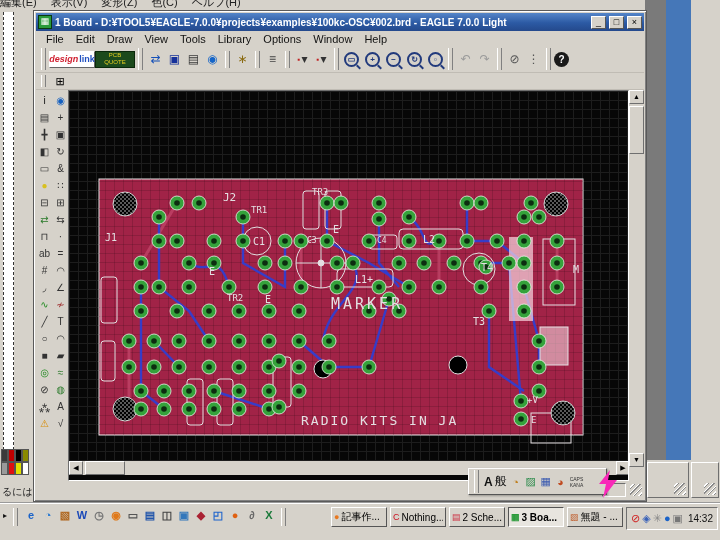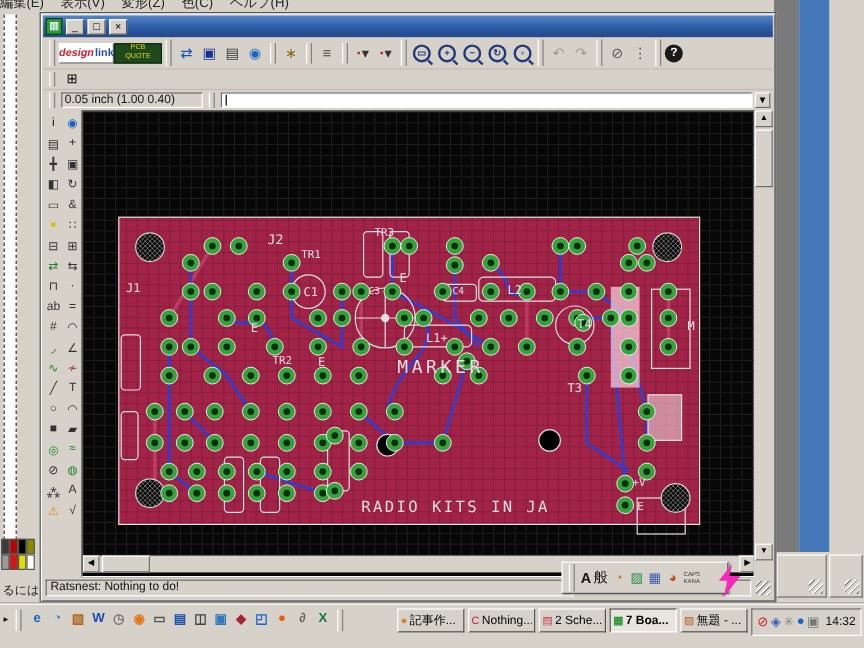--- a/index.html
+++ b/index.html
@@ -111,24 +111,36 @@
       <div class="grip-corner"></div>
     </div>
   <div class="corner-panel" style="left:46px;top:2px;width:26px;height:34px">
       <div class="grip-corner"></div>
     </div>
 </div>
 
 <div class="abs" id="eagle">
   <div id="titlebar">
     <span id="title-icon">▦</span>
+    <span id="title-text">1 Board - D:¥TOOL5¥EAGLE-7.0.0¥projects¥examples¥100kc-OSC¥002.brd - EAGLE 7.0.0 Light</span>
     <button class="winbtn">_</button>
     <button class="winbtn">□</button>
     <button class="winbtn">×</button>
   </div>
+  <div id="menubar">
+      <span class="menu-item">File</span>
+      <span class="menu-item">Edit</span>
+      <span class="menu-item">Draw</span>
+      <span class="menu-item">View</span>
+      <span class="menu-item">Tools</span>
+      <span class="menu-item">Library</span>
+      <span class="menu-item">Options</span>
+      <span class="menu-item">Window</span>
+      <span class="menu-item">Help</span>
+    </div>
   <div id="toolbar">
     <div class="grip"></div>
     <button id="btn-designlink">
       <span class="p1">design</span>
       <span class="p2">link</span>
     </button>
     <button id="btn-pcbquote">
       <span>PCB</span>
       <span>QUOTE</span>
     </button>
@@ -199,30 +211,20 @@
         <button class="tbtn">
           <span style="color: rgb(85, 85, 85);">⋮</span>
         </button>
       </span>
     <div class="grip"></div>
     <span id="btn-help">?</span>
   </div>
   <div id="gridrow">
     <div class="grip"></div>
     <button id="grid-btn" class="tbtn">⊞</button>
-  </div>
-  <div id="cmdrow">
-    <div class="grip"></div>
-    <div id="coord-box" class="sunken">0.05 inch (1.00 0.40)</div>
-    <div class="grip"></div>
-    <div id="cmd-wrap">
-      <input id="cmd-input" value="" style="">
-      <div id="cmd-caret"></div>
-    </div>
-    <button id="cmd-drop" class="raised">▼</button>
   </div>
   <div id="mainrow">
     <div id="palette">
         <div class="ptool" style="color: rgb(17, 17, 17);">i</div>
         <div class="ptool" style="color: rgb(21, 96, 192);">◉</div>
         <div class="ptool" style="color: rgb(51, 51, 51);">▤</div>
         <div class="ptool" style="color: rgb(51, 51, 51);">+</div>
         <div class="ptool" style="color: rgb(51, 51, 51);">╋</div>
         <div class="ptool" style="color: rgb(51, 51, 51);">▣</div>
         <div class="ptool" style="color: rgb(51, 51, 51);">◧</div>
@@ -791,21 +793,20 @@
     </div>
     <div id="vscroll" class="scroll">
       <button class="sbtn raised">▲</button>
       <div id="vthumb" class="raised"></div>
       <div style="flex:1"></div>
       <button class="sbtn raised">▼</button>
       <div style="height:14px"></div>
     </div>
   </div>
   <div id="statusbar">
-    <div id="status-text" class="sunken">Ratsnest: Nothing to do!</div>
     <div id="status-panel" class="sunken"></div>
     <div id="status-grip"></div>
   </div>
 </div>
 
 <div class="abs" id="ime-bar">
   <div class="grip"></div>
   <span class="ime-a">A</span>
   <span class="ime-mode">般</span>
   <span id="ime-icons" style="display:flex;gap:1px">
@@ -853,21 +854,21 @@
       <button class="taskwin">
         <span class="ticon" style="color: rgb(204, 17, 34);">C</span>
         <span class="tlabel">Nothing...</span>
       </button>
       <button class="taskwin">
         <span class="ticon" style="color: rgb(204, 51, 68);">▤</span>
         <span class="tlabel">2 Sche...</span>
       </button>
       <button class="taskwin active">
         <span class="ticon" style="color: rgb(42, 154, 58);">▦</span>
-        <span class="tlabel">7 Boa...</span>
+        <span class="tlabel">3 Boa...</span>
       </button>
       <button class="taskwin">
         <span class="ticon" style="color: rgb(192, 96, 48);">▨</span>
         <span class="tlabel">無題 - ...</span>
       </button>
     </div>
   <div id="tray" class="sunken">
     <span id="tray-icons" style="display:flex;gap:2px">
         <span class="tray-icon" style="color: rgb(208, 32, 32);">⊘</span>
         <span class="tray-icon" style="color: rgb(58, 98, 184);">◈</span>

